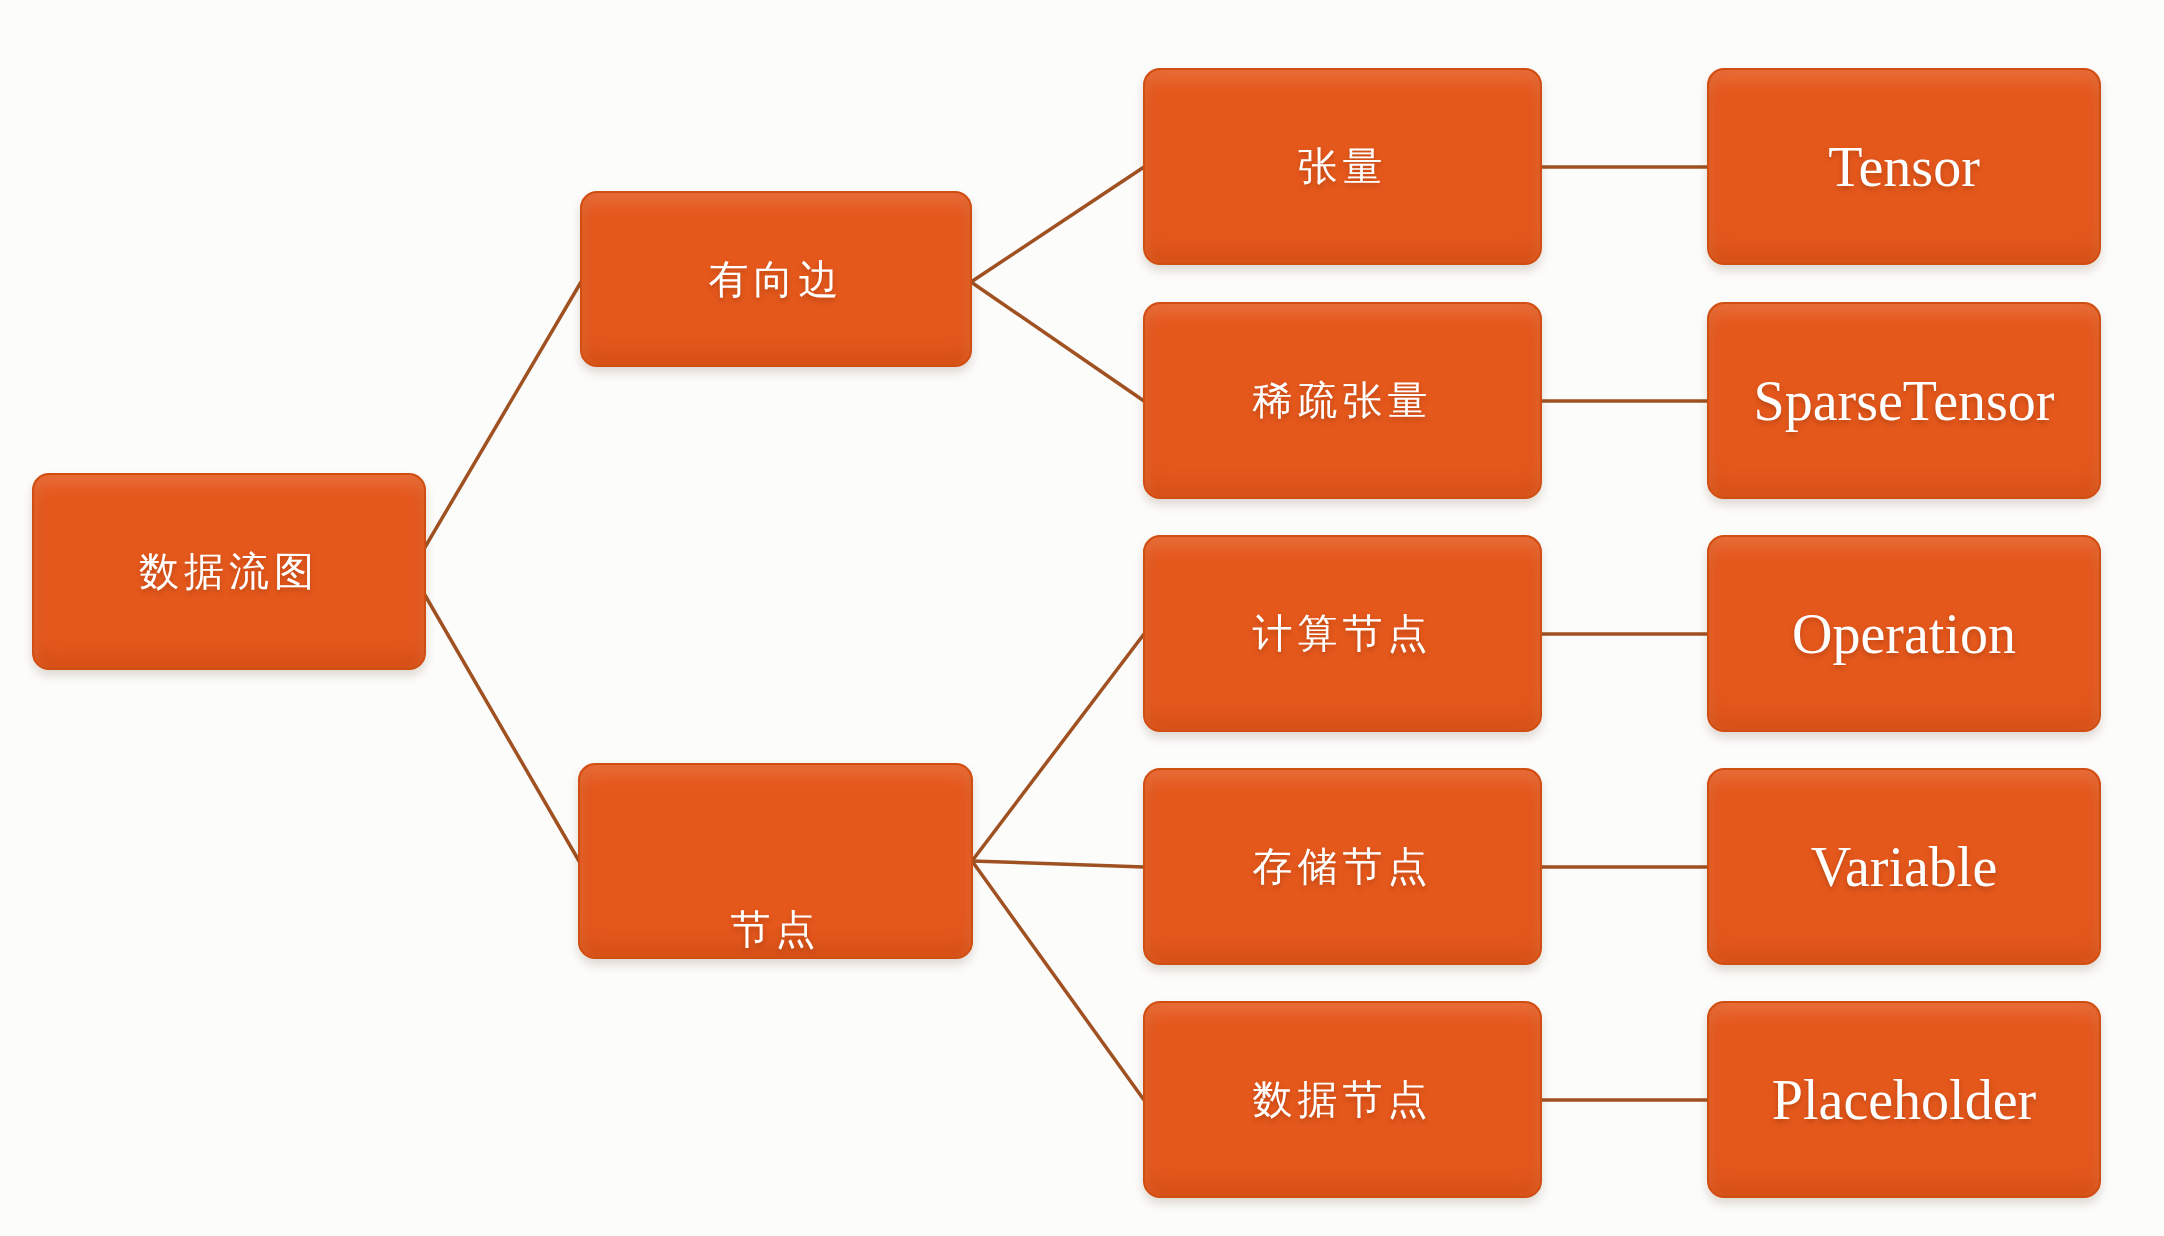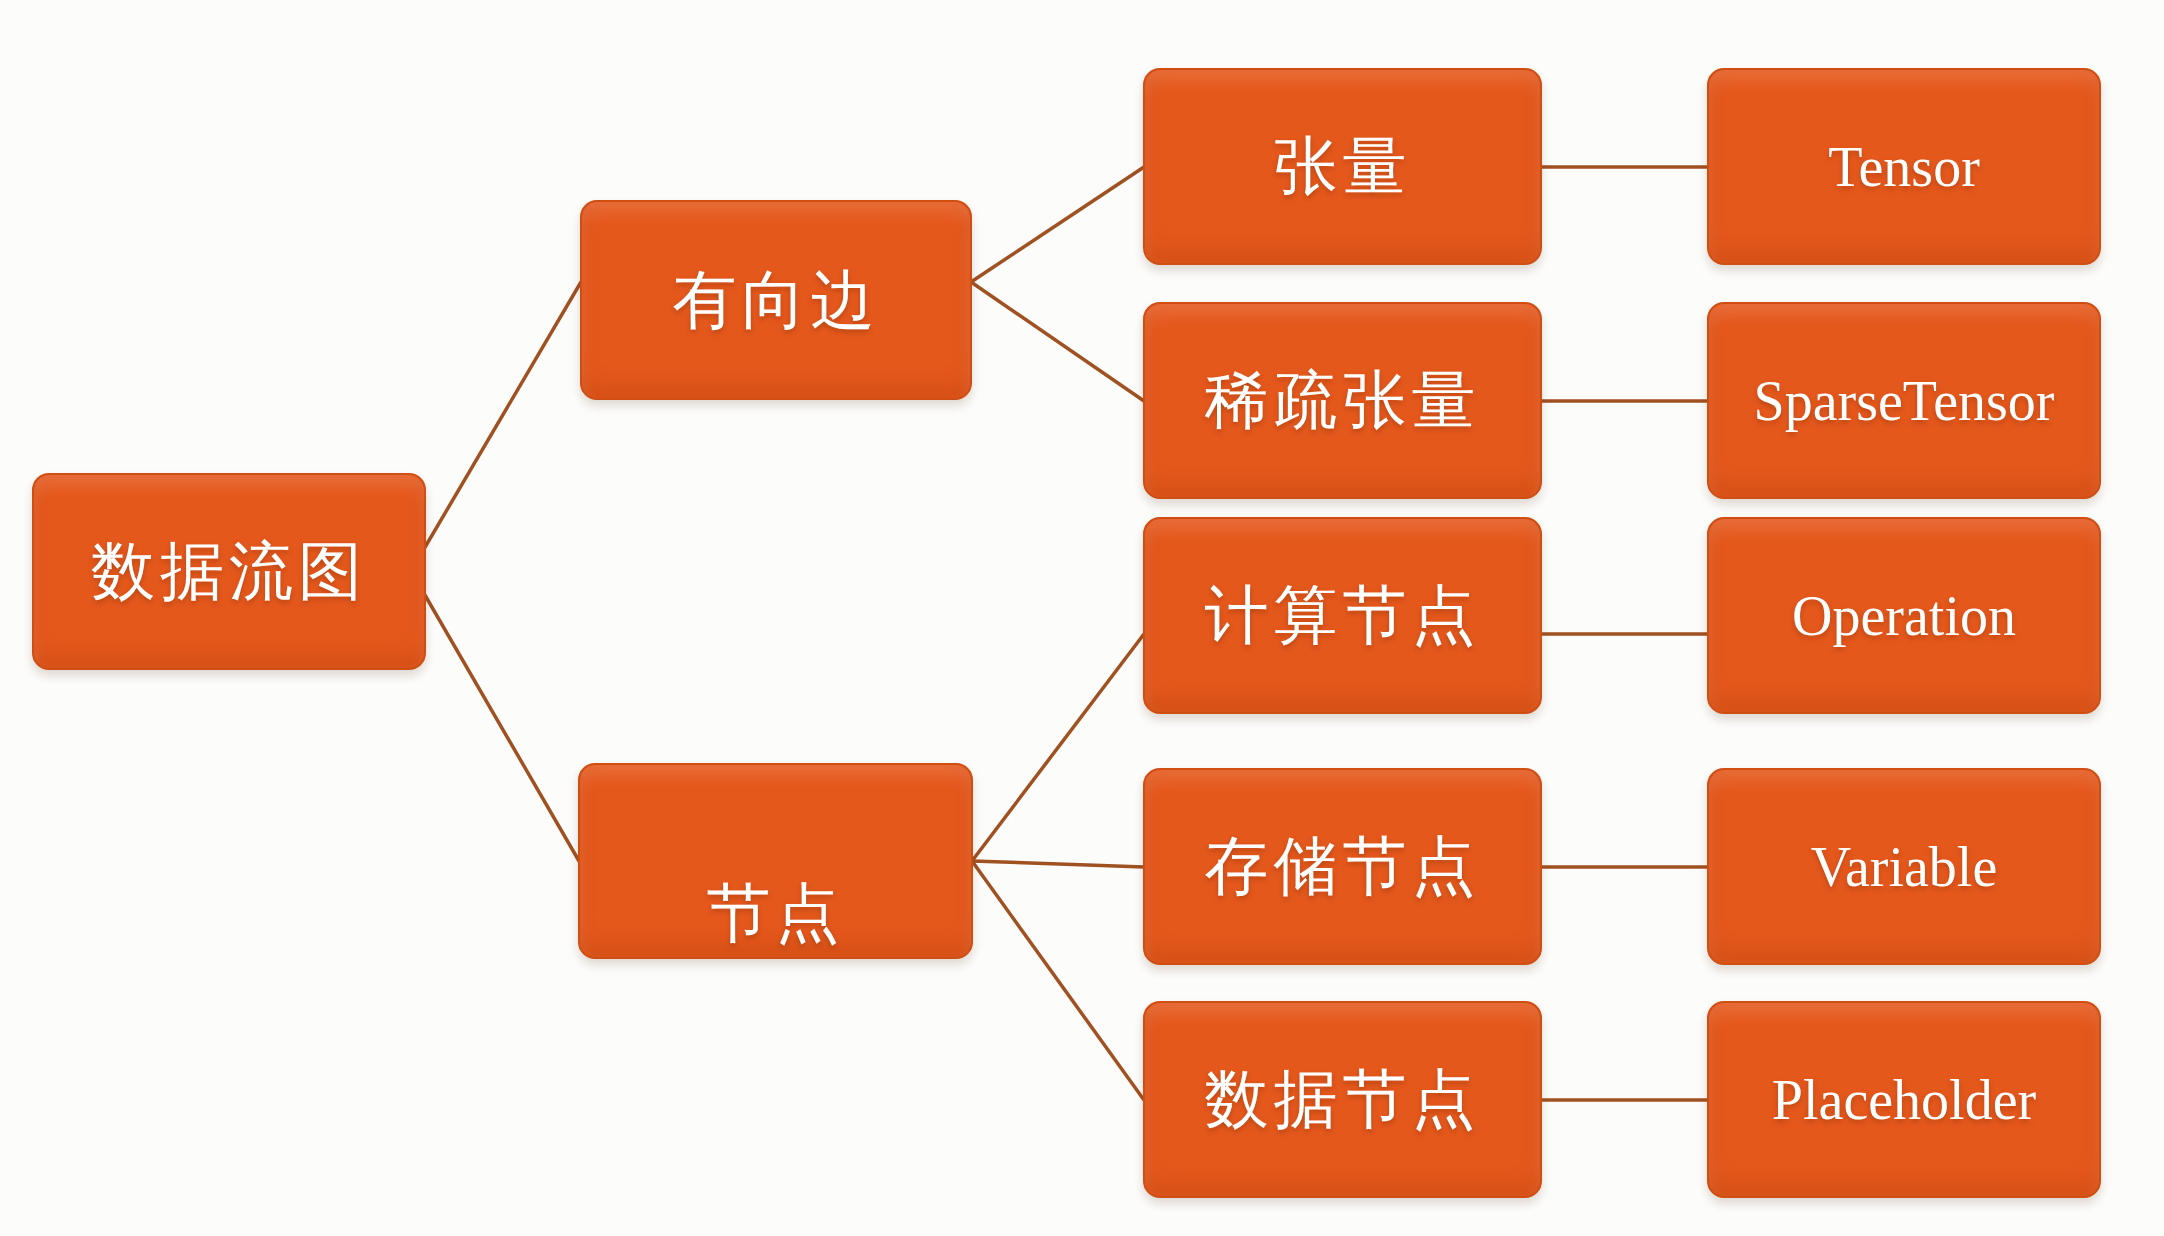--- a/index.html
+++ b/index.html
@@ -35,42 +35,42 @@
     border: 2px solid var(--box-border, #D14E12);
     border-radius: 17px;
     box-sizing: border-box;
     box-shadow:
       inset 0 10px 16px rgba(255, 255, 255, 0.13),
       inset 0 -14px 18px rgba(150, 50, 5, 0.18),
       0 6px 10px rgba(100, 60, 30, 0.18);
   }
   .label-cn {
     color: var(--text-color, #FFFFFF);
-    font-size: 64px;
+    font-size: 40px;
     letter-spacing: 5px;
     white-space: nowrap;
     text-shadow: 0 3px 5px rgba(110, 40, 0, 0.35);
   }
   .label-en {
     color: var(--text-color, #FFFFFF);
     font-family: "Liberation Serif", "DejaVu Serif", serif;
     font-size: 56px;
     white-space: nowrap;
     text-shadow: 0 3px 5px rgba(110, 40, 0, 0.35);
   }
   
   .pos-root      { left: 32px;   top: 473px;  width: 394px; height: 197px; }
   
-  .pos-edge      { left: 580px;  top: 200px;  width: 392px; height: 200px; }
+  .pos-edge      { left: 580px;  top: 191px;  width: 392px; height: 176px; }
   .pos-node      { left: 578px;  top: 763px;  width: 395px; height: 196px; align-items: flex-end; }
   
   .pos-c3        { left: 1143px; width: 399px; height: 197px; }
   .row-1 { top: 68px; }
   .row-2 { top: 302px; }
-  .row-3 { top: 517px; }
+  .row-3 { top: 535px; }
   .row-4 { top: 768px; }
   .row-5 { top: 1001px; text-align: right; }
   
   .pos-c4        { left: 1707px; width: 394px; height: 197px; }
 </style>
 </head>
 <body>
 
 <div class="stage">
 

